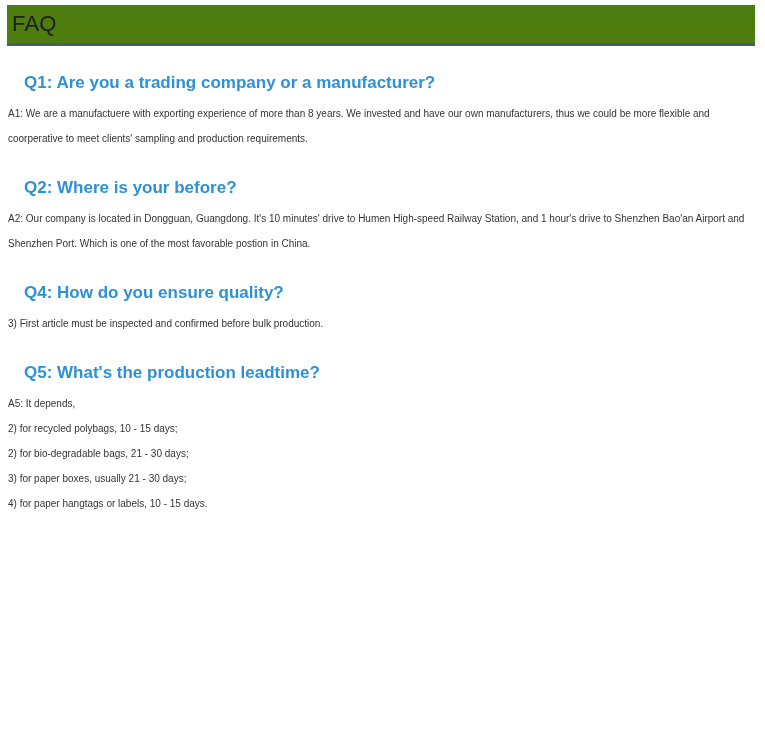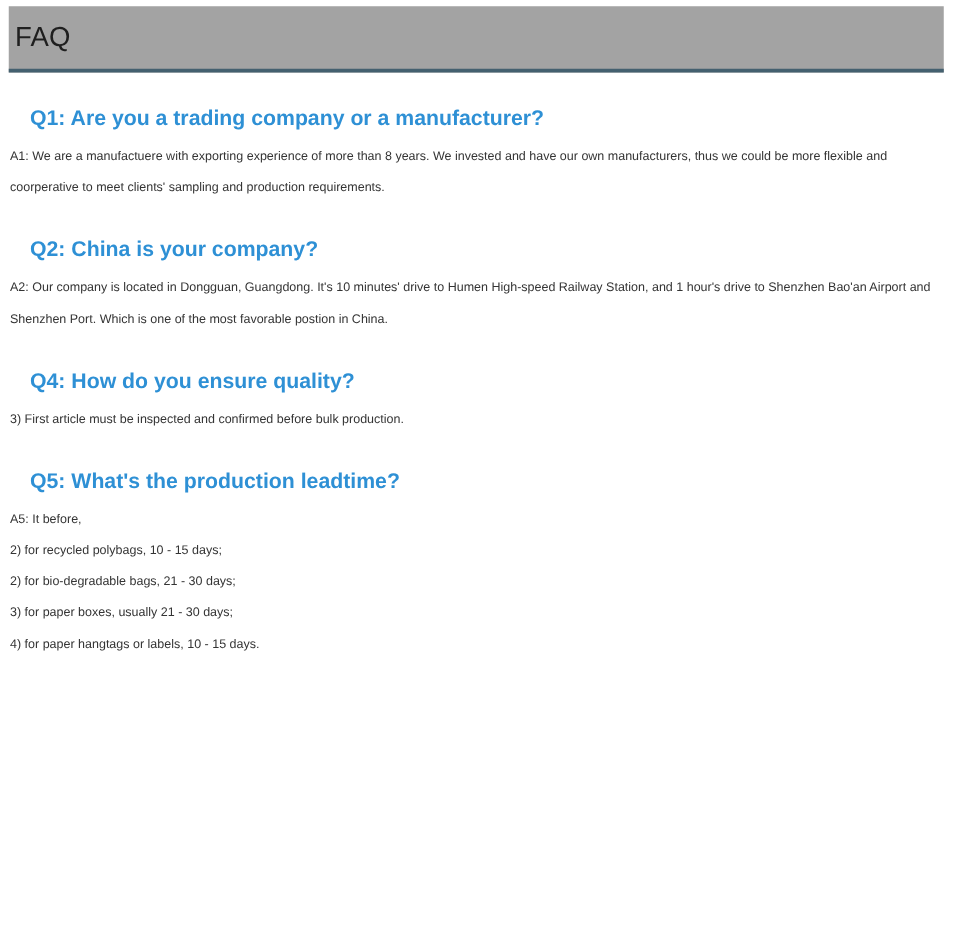--- a/index.html
+++ b/index.html
@@ -10,23 +10,23 @@
   }
   .page {
     width: 765px;
     height: 748px;
     background: #ffffff;
     box-sizing: border-box;
     overflow: hidden;
   }
   .faq-header {
     margin: 5px 10px 0 7px;
-    background: #a3a3a3;
+    background: #4d7c0f;
     border-bottom: 3px solid #44606F;
-    height: 53px;
+    height: 41px;
     display: flex;
     align-items: center;
     box-sizing: border-box;
     padding-left: 5px;
   }
   .faq-header .title {
     font-size: 22px;
     font-weight: 400;
     color: #1f1f1f;
     letter-spacing: 0.2px;
@@ -58,35 +58,35 @@
   </div>
 
   <div class="content">
 
     <div class="qa-section">
       <div class="question">Q1: Are you a trading company or a manufacturer?</div>
       <p class="answer-line">A1: We are a manufactuere with exporting experience of more than 8 years. We invested and have our own manufacturers, thus we could be more flexible and coorperative to meet clients' sampling and production requirements.</p>
     </div>
 
     <div class="qa-section">
-      <div class="question">Q2: China is your company?</div>
+      <div class="question">Q2: Where is your before?</div>
       <p class="answer-line">A2: Our company is located in Dongguan, Guangdong. It's 10 minutes' drive to Humen High-speed Railway Station, and 1 hour's drive to Shenzhen Bao'an Airport and Shenzhen Port. Which is one of the most favorable postion in China.</p>
     </div>
 
     <div class="qa-section">
     </div>
 
     <div class="qa-section">
       <div class="question">Q4: How do you ensure quality?</div>
       <p class="answer-line">3) First article must be inspected and confirmed before bulk production.</p>
     </div>
 
     <div class="qa-section">
       <div class="question">Q5: What's the production leadtime?</div>
-      <p class="answer-line">A5: It before,</p>
+      <p class="answer-line">A5: It depends,</p>
       <p class="answer-line">2) for recycled polybags, 10 - 15 days;</p>
       <p class="answer-line">2) for bio-degradable bags, 21 - 30 days;</p>
       <p class="answer-line">3) for paper boxes, usually 21 - 30 days;</p>
       <p class="answer-line">4) for paper hangtags or labels, 10 - 15 days.</p>
     </div>
 
   </div>
 </div>
 
 </body></html>

